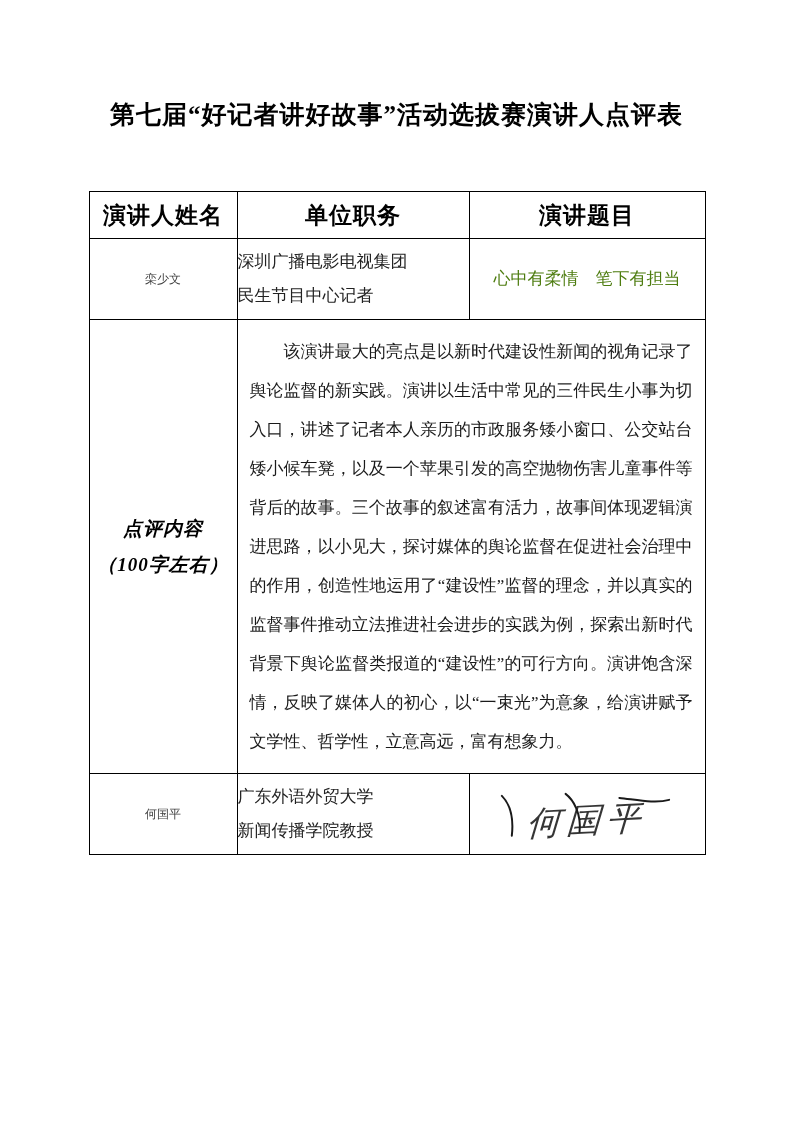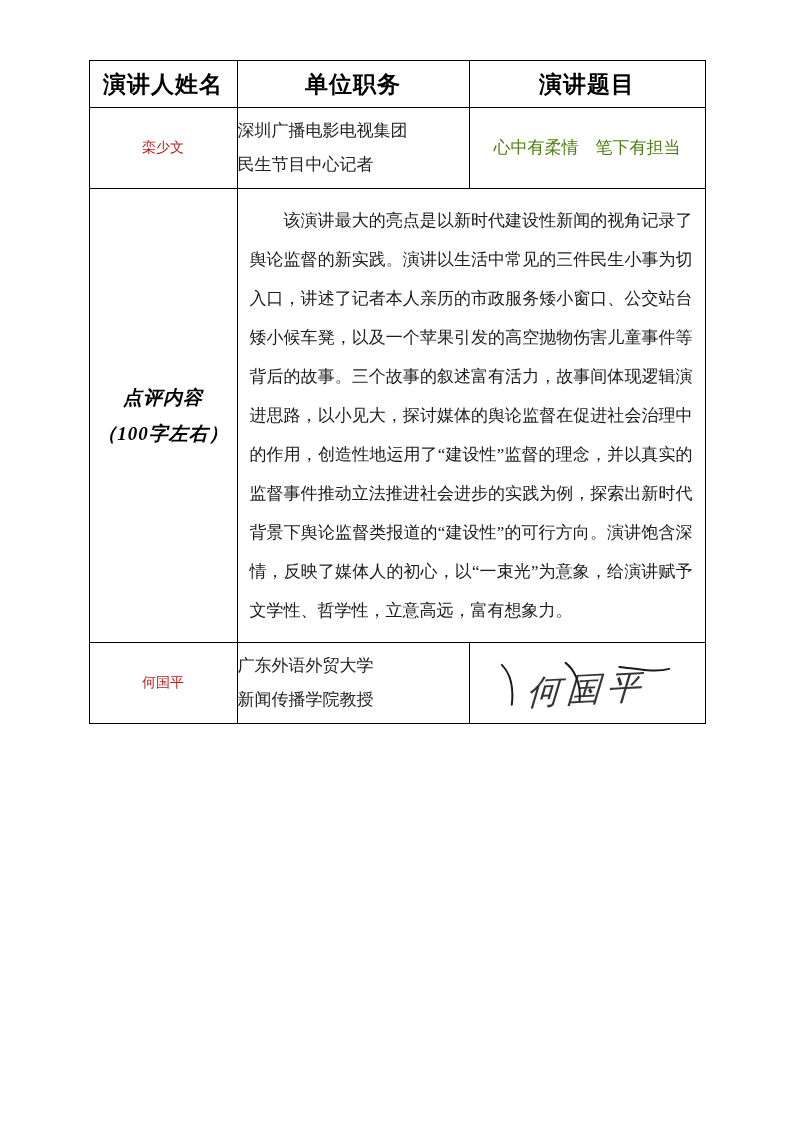--- a/index.html
+++ b/index.html
@@ -51,23 +51,23 @@
     font-size: 23px;
     height: 46px;
     letter-spacing: 1px;
   }
   .col1 { width: 148px; }
   .col2 { width: 232px; }
   .col3 { width: 236px; }
 
   .name-cell {
     text-align: center;
-    font-size: 14px;
+    font-size: 12px;
     height: 80px;
-    color: #b91c1c;
+    color: #404040;
   }
   .unit-cell {
     font-size: 17px;
     line-height: 34px;
     padding: 6px 8px 6px 10px;
     text-align: left;
     color: #222;
   }
   .topic-cell {
     text-align: center;
@@ -117,20 +117,21 @@
     position: absolute;
     left: 0; top: 0; right: 0; bottom: 0;
     pointer-events: none;
   }
 </style>
 </head>
 <body>
 
 <div class="page">
 
+  <h1 class="doc-title">第七届“好记者讲好故事”活动选拔赛演讲人点评表</h1>
 
   <div class="table-wrap">
     <table class="eval">
       <colgroup>
         <col class="col1">
         <col class="col2">
         <col class="col3">
       </colgroup>
       <tbody>
         <tr>

